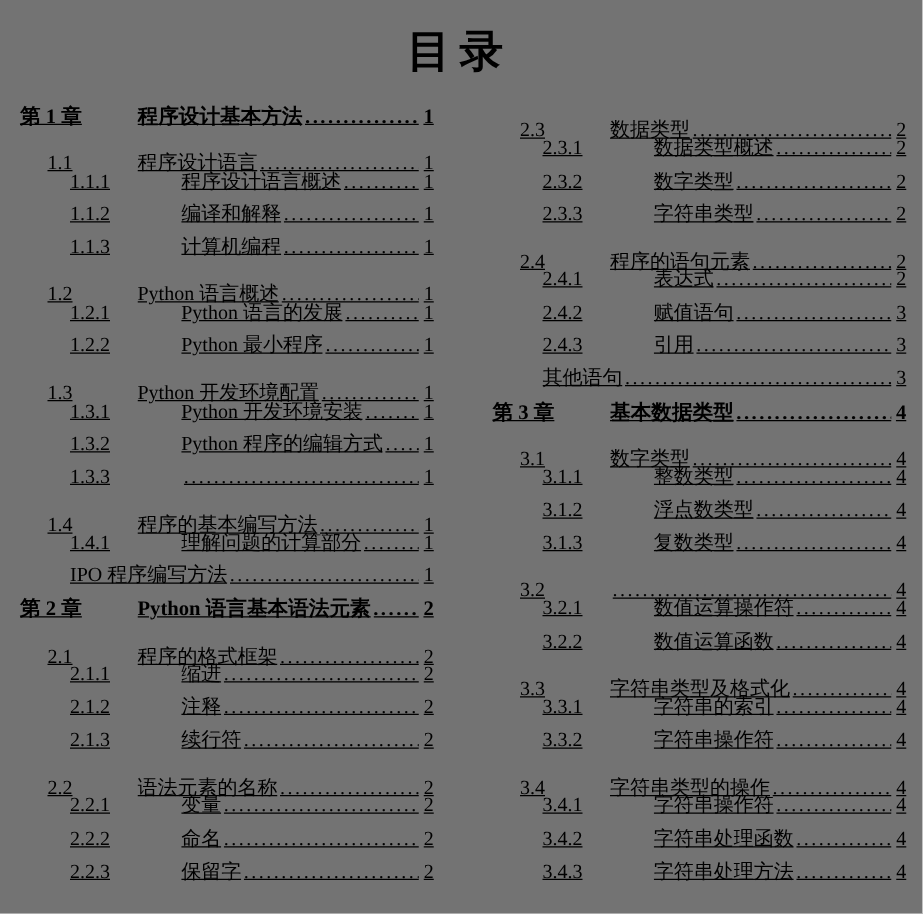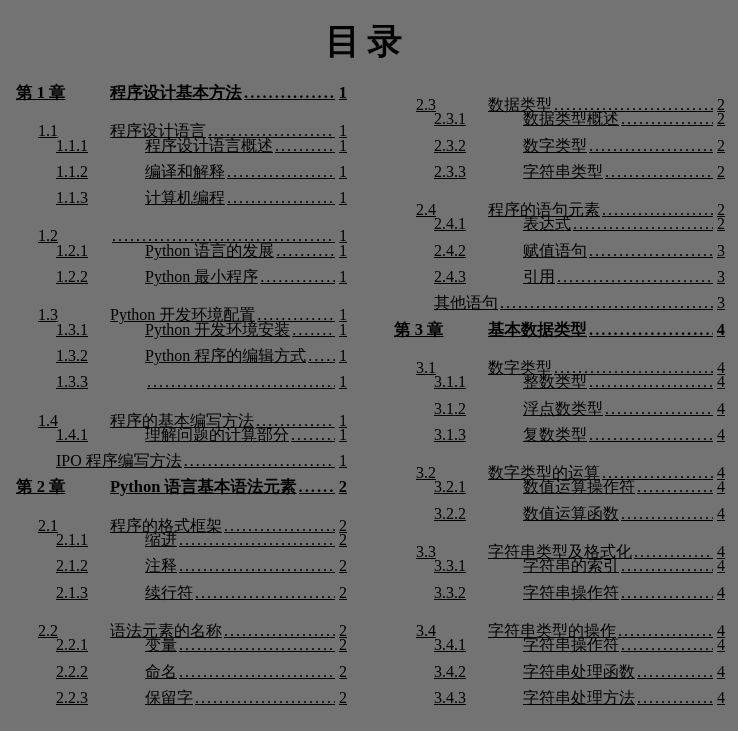--- a/index.html
+++ b/index.html
@@ -105,20 +105,21 @@
           <span class="pg">1</span>
         </div>
         <div class="row lvl3">
           <span class="num">1.1.3</span>
           <span class="label">计算机编程</span>
           <span class="dots"></span>
           <span class="pg">1</span>
         </div>
         <div class="row lvl2">
           <span class="num">1.2</span>
+          <span class="label">Python 语言概述</span>
           <span class="dots"></span>
           <span class="pg">1</span>
         </div>
         <div class="row lvl3">
           <span class="num">1.2.1</span>
           <span class="label">Python 语言的发展</span>
           <span class="dots"></span>
           <span class="pg">1</span>
         </div>
         <div class="row lvl3">
@@ -301,21 +302,20 @@
           <span class="pg">4</span>
         </div>
         <div class="row lvl3">
           <span class="num">3.1.3</span>
           <span class="label">复数类型</span>
           <span class="dots"></span>
           <span class="pg">4</span>
         </div>
         <div class="row lvl2">
           <span class="num">3.2</span>
-          <span class="label">数字类型的运算</span>
           <span class="dots"></span>
           <span class="pg">4</span>
         </div>
         <div class="row lvl3">
           <span class="num">3.2.1</span>
           <span class="label">数值运算操作符</span>
           <span class="dots"></span>
           <span class="pg">4</span>
         </div>
         <div class="row lvl3">

